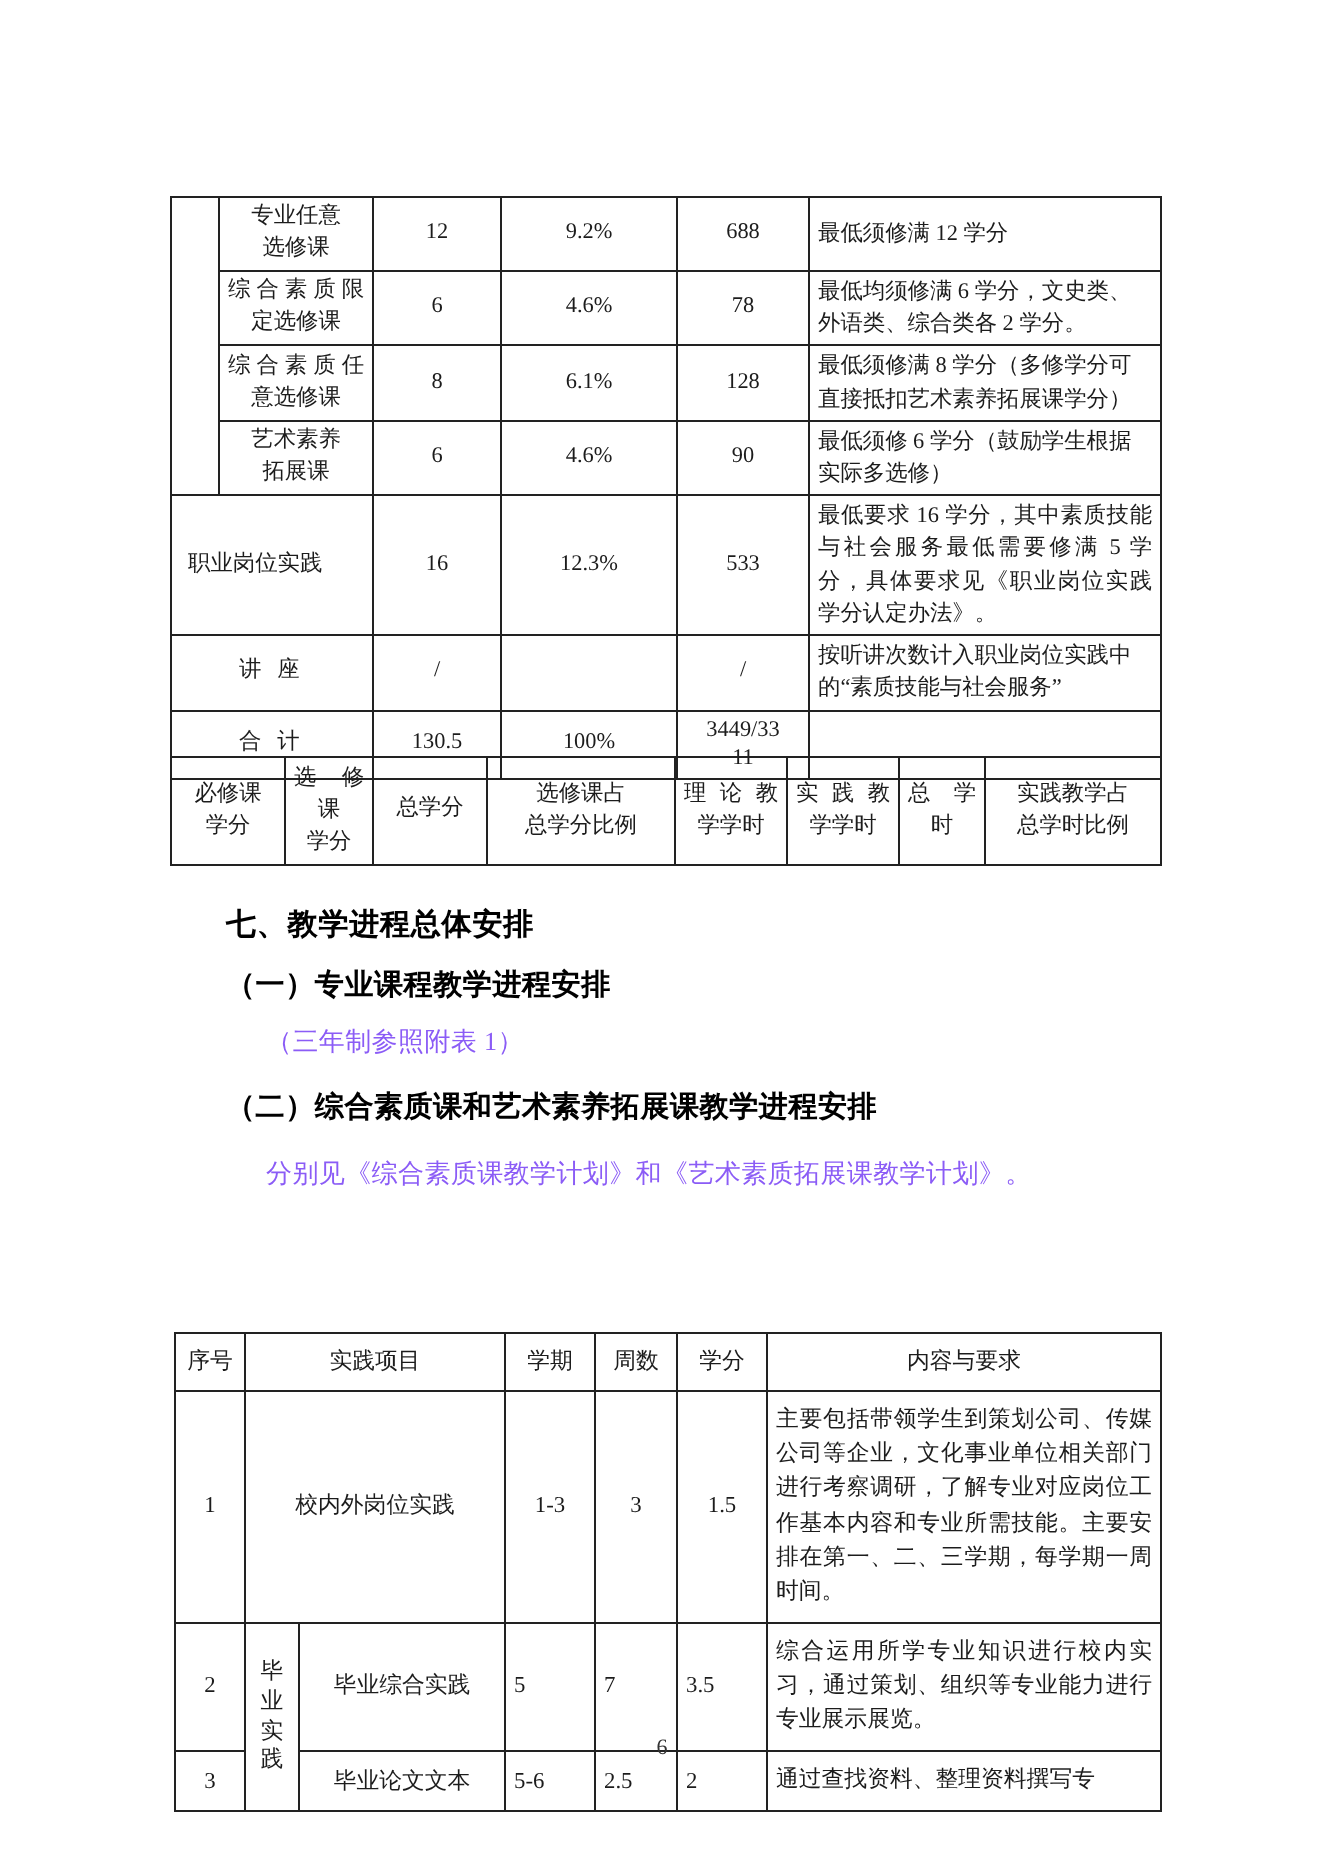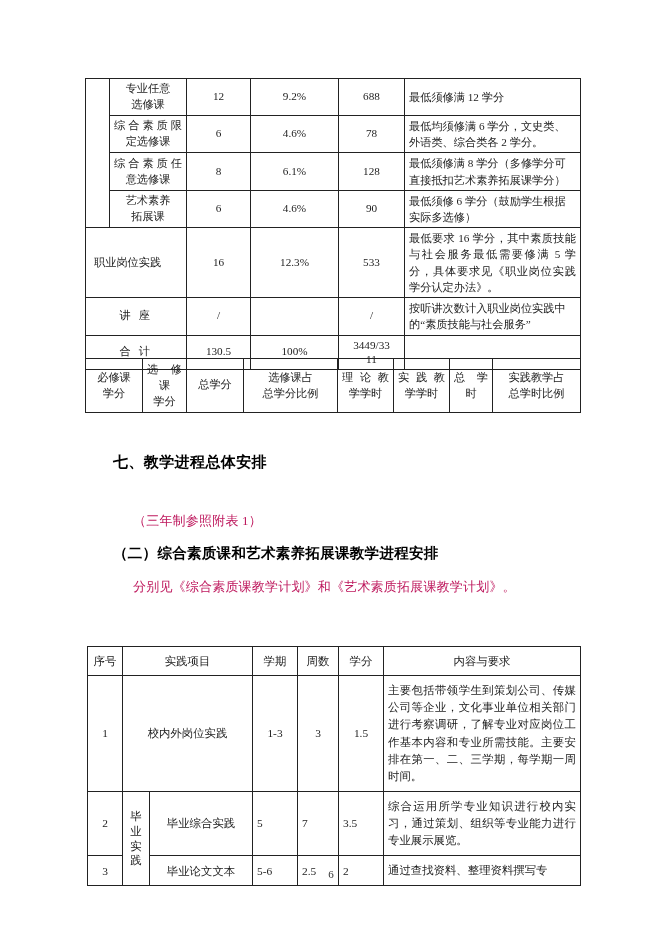--- a/index.html
+++ b/index.html
@@ -19,20 +19,21 @@
     width: 662px; height: 936px;
     padding: 0;
   }
 
   
   table.doc {
     border-collapse: collapse;
     table-layout: fixed;
     font-size: 11.2px;
     line-height: 1.42;
+    margin-top: 20px;
   }
   table.doc td, table.doc th {
     border: 1px solid #222;
     padding: 2px 4px;
     vertical-align: middle;
     font-weight: normal;
     color: #1c1c1c;
   }
   .c  { text-align: center; }
   .l  { text-align: left; }
@@ -74,21 +75,21 @@
     position: absolute;
     font-family: "Liberation Serif", serif;
     font-weight: bold;
     font-size: 14.5px;
     letter-spacing: 0.3px;
     color: #000;
   }
   .body-p {
     position: absolute;
     font-size: 13px;
-    color: #be185d;
+    color: #8b5cf6;
     letter-spacing: 0.2px;
   }
 
   
   #table-practice {
     position: absolute;
     left: 87px;
     top: 646px;
     width: 493px;
     font-size: 11.4px;
@@ -217,20 +218,21 @@
           <span class="spread" style="display:block">总 学</span>
             <span style="display:block">时</span>
         </td>
         <td class="c" style="line-height:1.45">实践教学占<br>总学时比例</td>
       </tr>
     </tbody>
   </table>
 
   <div class="h2" style="left:113px;top:453px">七、教学进程总体安排</div>
 
+  <div class="h3" style="left:113px;top:483px">（一）专业课程教学进程安排</div>
 
   <div class="body-p" style="left:133px;top:512px">（三年制参照附表 1）</div>
 
   <div class="h3" style="left:113px;top:544px">（二）综合素质课和艺术素养拓展课教学进程安排</div>
 
   <div class="body-p" style="left:133px;top:578px">分别见《综合素质课教学计划》和《艺术素质拓展课教学计划》。</div>
 
 
   <table class="doc" id="table-practice">
     <colgroup>

